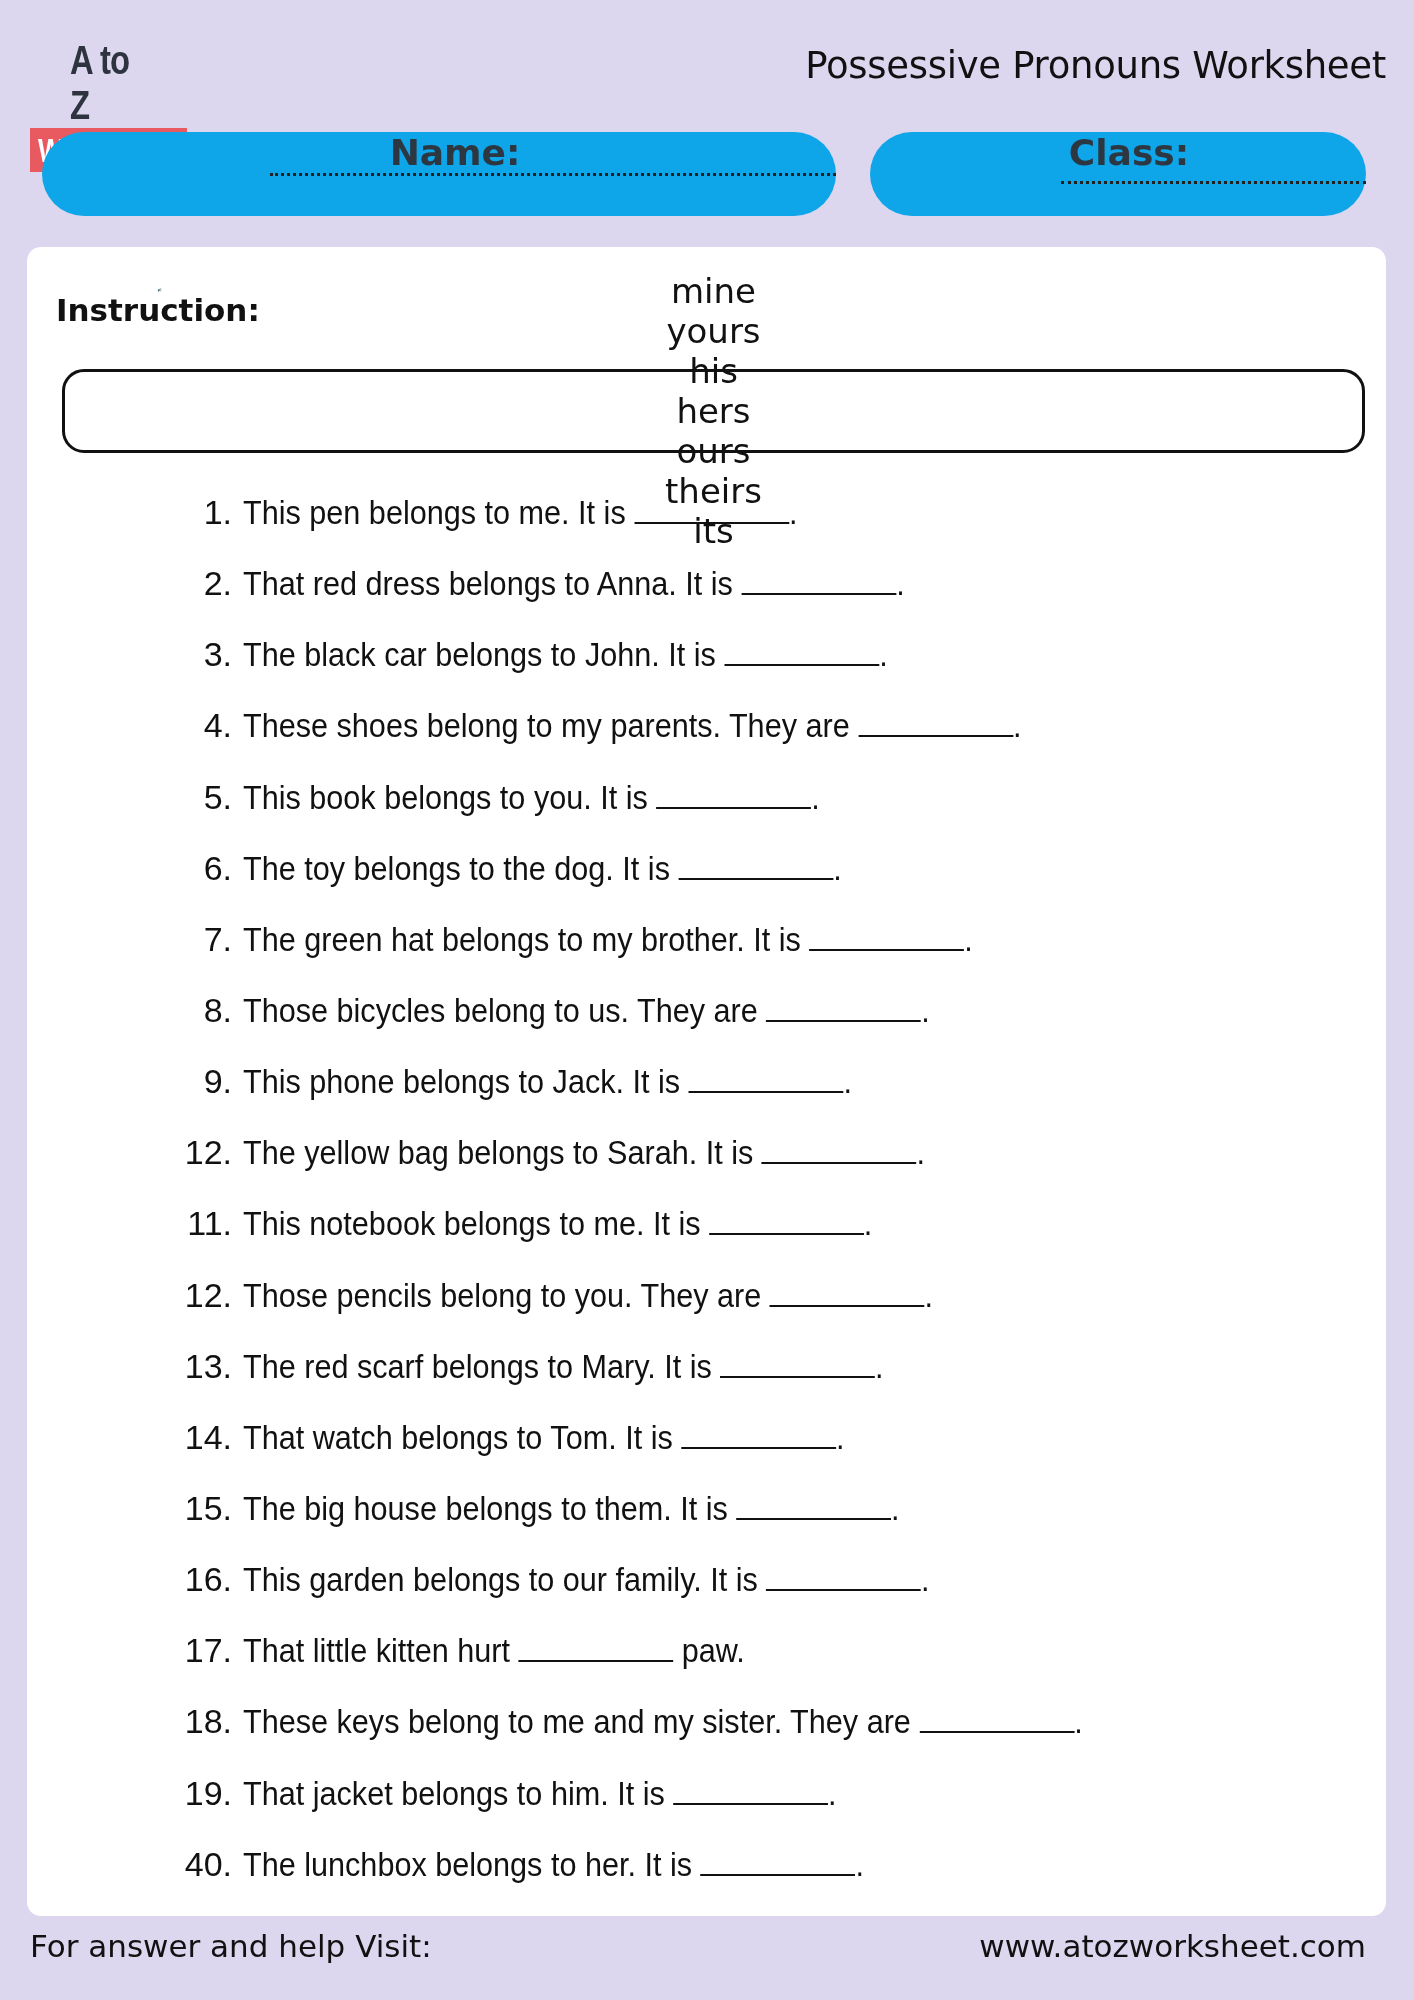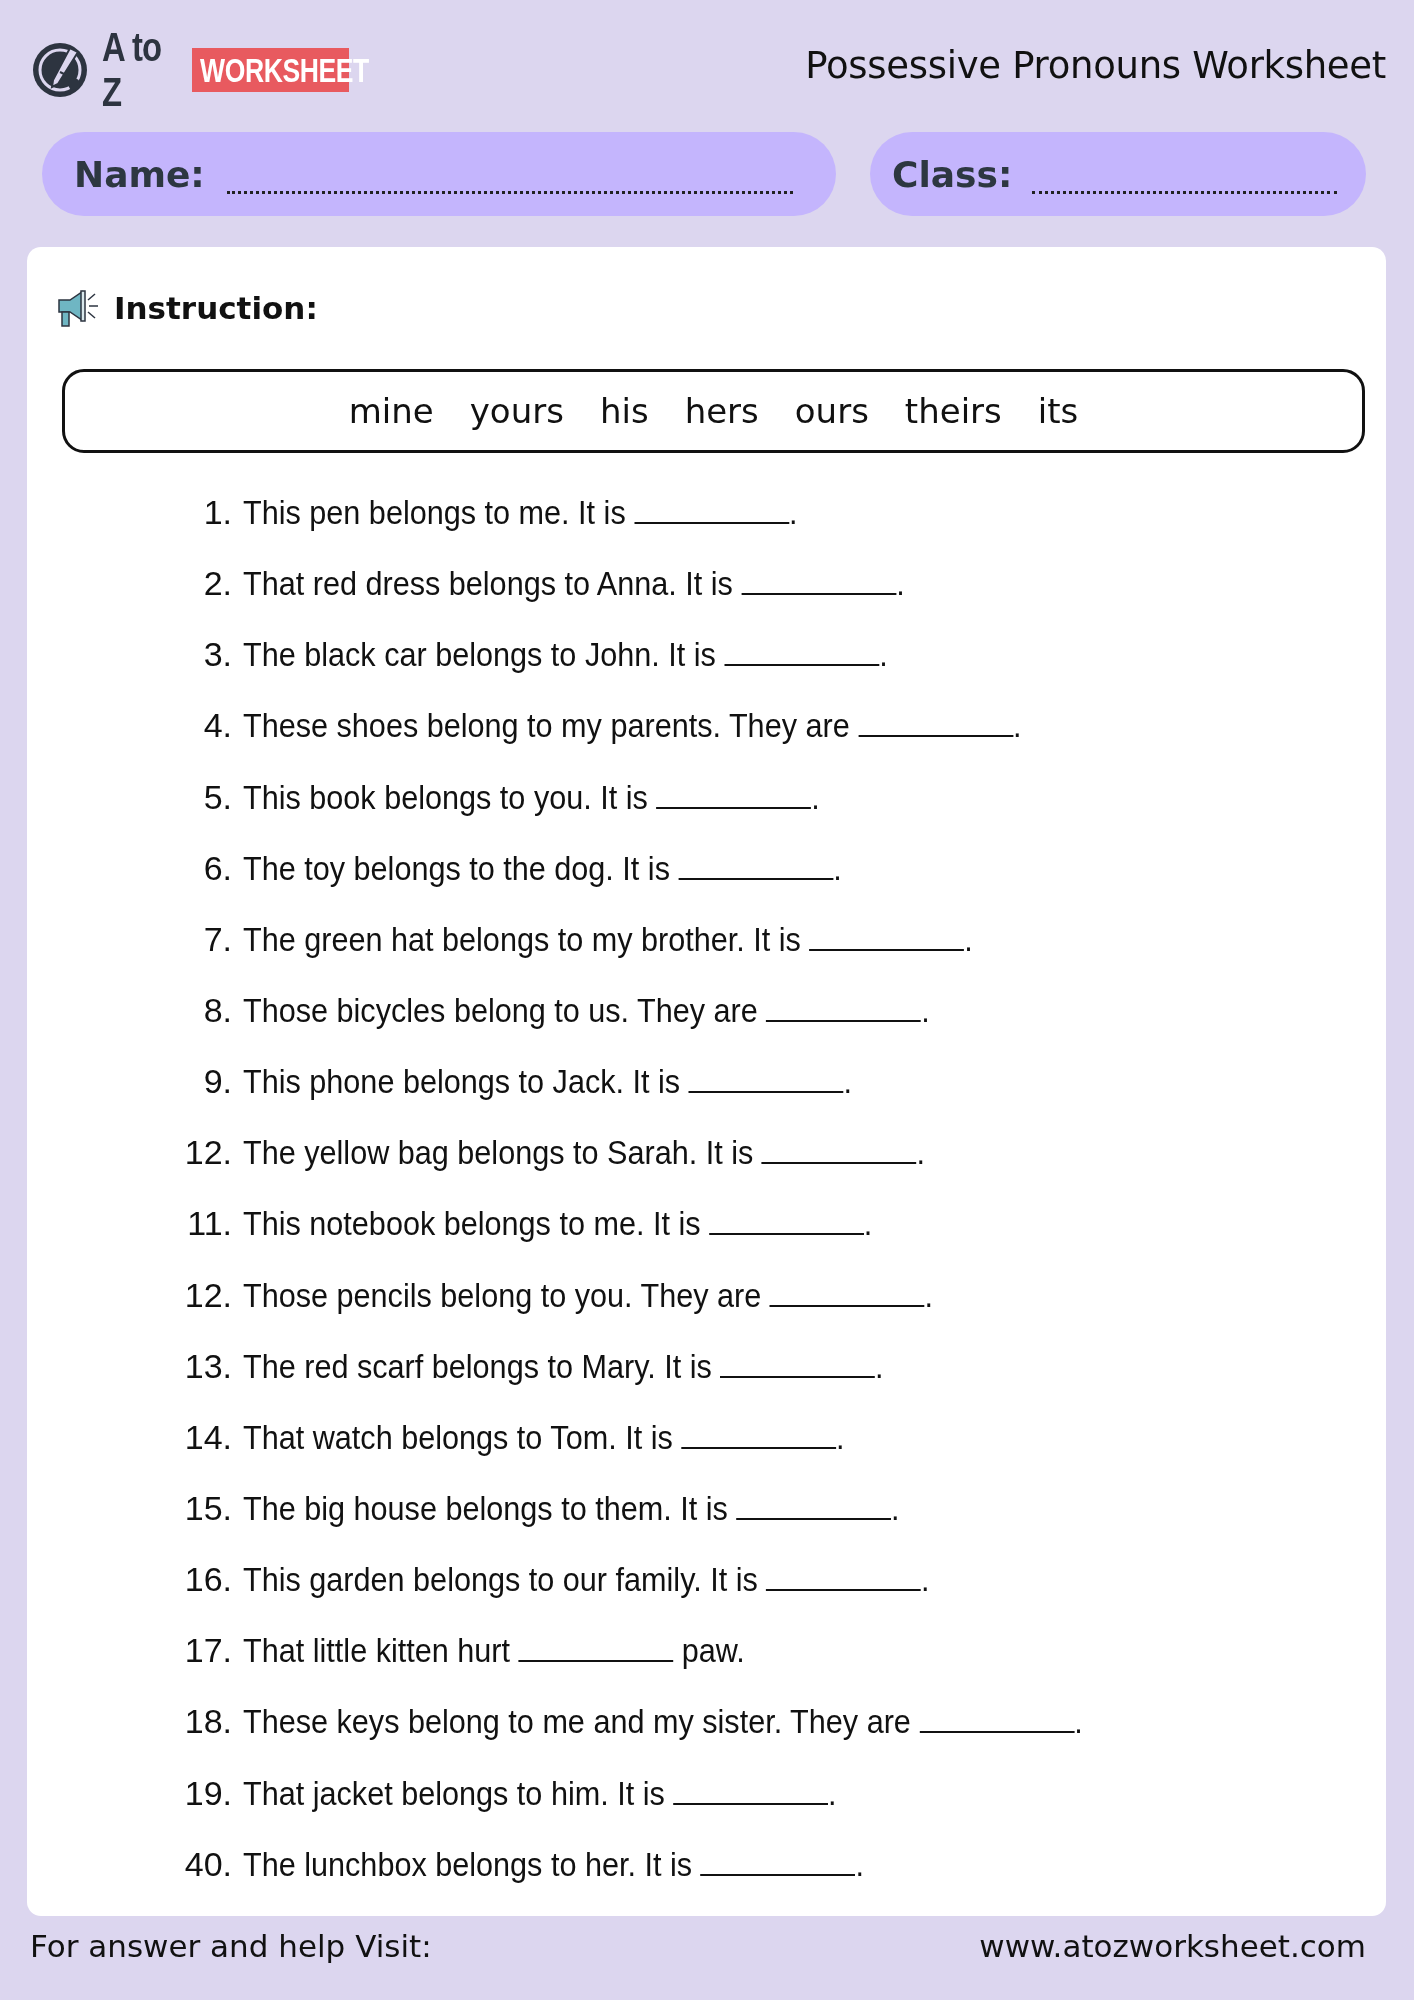--- a/index.html
+++ b/index.html
@@ -2,42 +2,42 @@
 <html><head>
 <meta charset="utf-8">
 <style>
   html, body { margin: 0; padding: 0; }
   body {
     width: 1414px; height: 2000px; position: relative; overflow: hidden;
     background: #dcd6ef;
     font-family: "Liberation Sans", sans-serif;
     color: #111;
   }
-  .abs { position: absolute; }
+  .abs { position: absolute; flex-direction: column; }
   
   .logo { left: 30px; top: 38px; height: 64px; display: flex; align-items: center; }
   .logo-mark { width: 60px; height: 60px; }
   .logo-atoz {
     font-family: "Liberation Sans", sans-serif; font-weight: 700; font-size: 40px;
     color: #2d3440; margin-left: 12px; letter-spacing: -1px;
     transform: scaleX(0.82); transform-origin: left center; display: inline-block; width: 90px;
   }
   .logo-badge {
     background: #e85a5f; color: #fff; font-weight: 700; font-size: 34px;
     padding: 2px 8px; height: 40px; line-height: 40px; letter-spacing: -0.5px;
     display: inline-block;
   }
   .logo-badge span { display: inline-block; transform: scaleX(0.78); transform-origin: left center; width: 141px; white-space: nowrap; }
   .title {
     right: 28px; top: 44px; font-size: 37px; font-weight: 500; color: #111;
     font-family: "DejaVu Sans", sans-serif; letter-spacing: -0.3px;
   }
   
   .pill {
-    background: #c4b5fd; border-radius: 42px; height: 84px; top: 132px;
+    background: #0ea5e9; border-radius: 42px; height: 84px; top: 132px;
     display: flex; align-items: center;
   }
   .pill-label {
     font-family: "DejaVu Sans", sans-serif; font-weight: 700; font-size: 36px; color: #2d3741;
   }
   .dots {
     border-bottom: 3px dotted #222; height: 0; align-self: flex-end; margin-bottom: 22px;
   }
   .name-pill { left: 42px; width: 794px; }
   .name-pill .pill-label { margin-left: 32px; }

